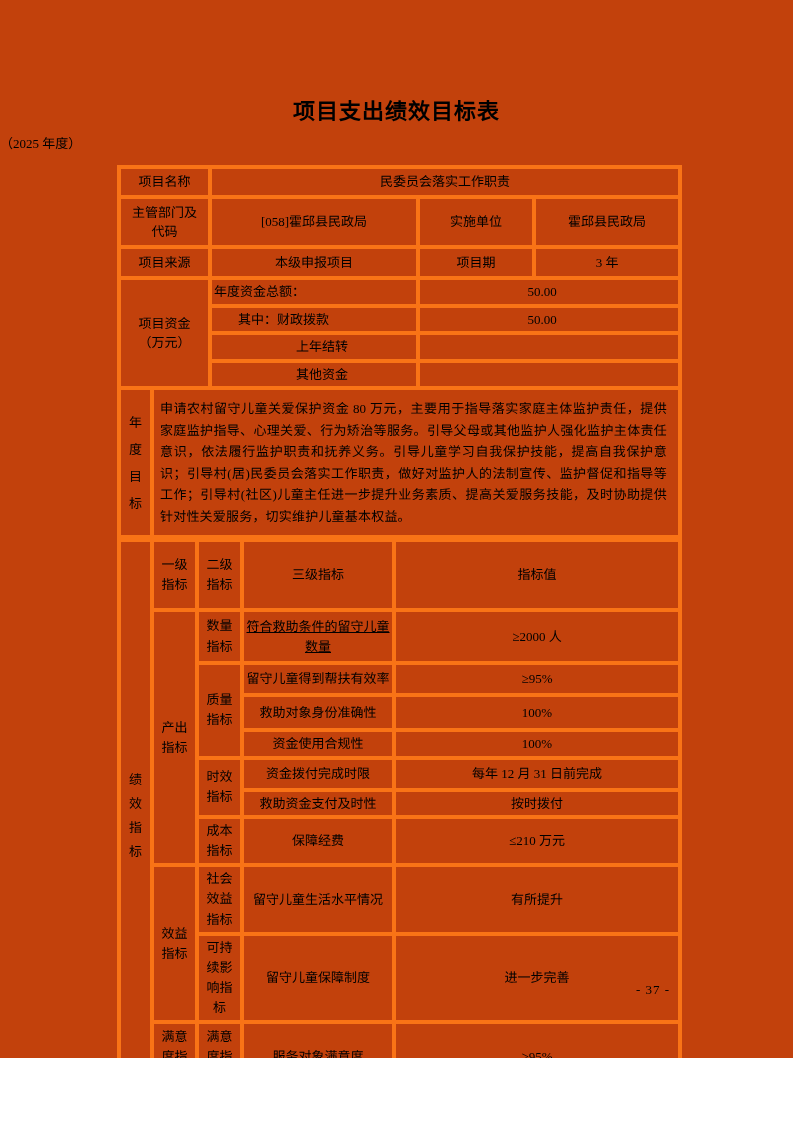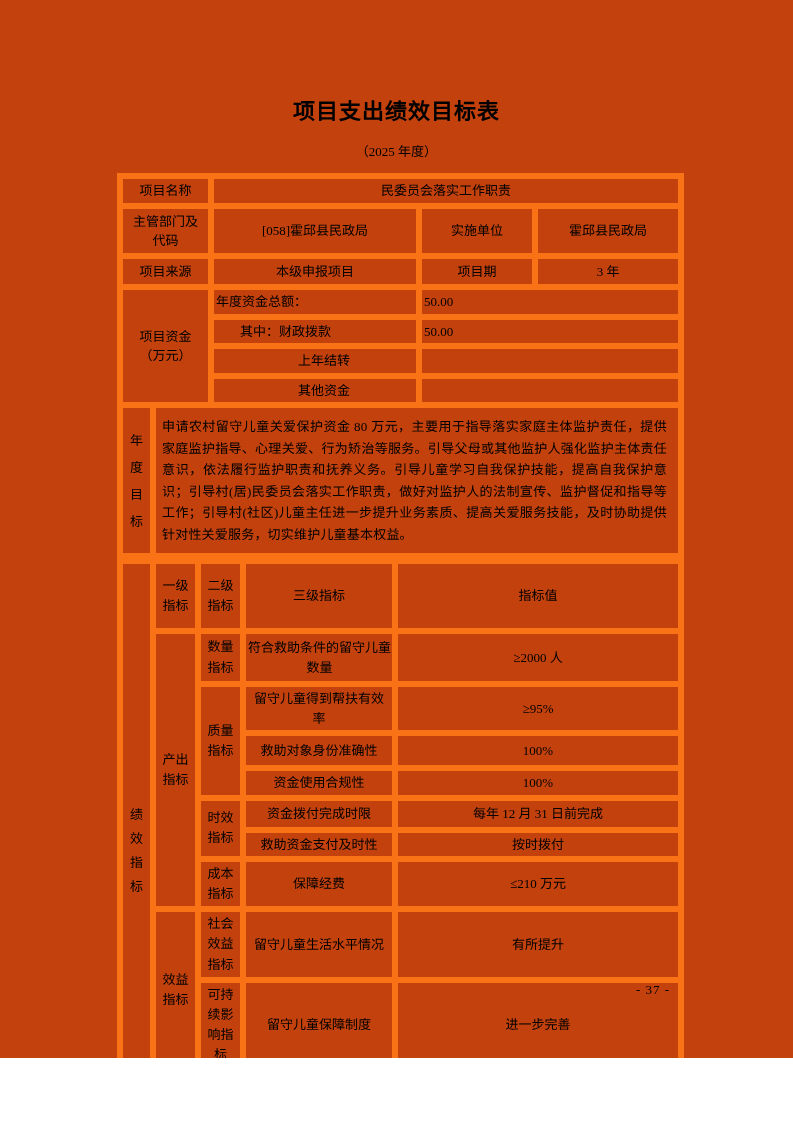--- a/index.html
+++ b/index.html
@@ -11,44 +11,44 @@
   }
   .page { position: relative; width: 793px; height: 1058px; overflow: hidden; background: #c2410c; }
 
   .title {
     margin-top: 93px;
     text-align: center;
     font-size: 22px;
     font-weight: bold;
     letter-spacing: 1px;
   }
-  .subtitle { margin-top: 16px; text-align: center; font-size: 13px; }
+  .subtitle { margin-top: 8px; font-size: 13px; }
 
   .tables { margin: 13px 0 0 117px; width: 561px; }
   table { border-collapse: collapse; width: 561px; table-layout: fixed; }
   td, th {
-    border: 6px solid #f97316;
+    border: 4px solid #f97316;
     font-size: 13px; font-weight: normal;
     text-align: center; vertical-align: middle;
     padding: 2px; line-height: 1.5;
     overflow: hidden;
   }
   .t1 { border: 2px solid #000; border-bottom-width: 1px; }
   .t2 { border: 2px solid #000; border-top-width: 1px; margin-top: -1px; }
 
   .pre   { white-space: pre-line; }
-  .num   { text-align: left; padding-right: 16px; }
+  .num   { text-align: center; padding-right: 16px; }
   .ind1  { text-align: left; }
   .ind2  { text-align: left; padding-left: 26px; }
   .ind3  { text-align: left; padding-left: 84px; }
 
   .vstack  { width: 1em; margin: 0 auto; line-height: 27px; text-align: center; }
   .vstack2 { width: 1em; margin: 0 auto; line-height: 24px; text-align: right; }
   .w2  { width: 2em;  margin: 0 auto; line-height: 1.55; text-align: center; }
-  .w11 { width: 11em; margin: 0 auto; text-align: center; }
+  .w11 { width: 11em; margin: 0 auto; text-align: center; text-decoration: underline; }
 
   .goal {
     text-align: justify;
     padding: 8px 11px 8px 6px;
     line-height: 21.5px;
     letter-spacing: 0.2px;
   }
   .pagenum { position: absolute; left: 636px; top: 982px; font-size: 13px; letter-spacing: 1px; }
 </style>
 </head>

